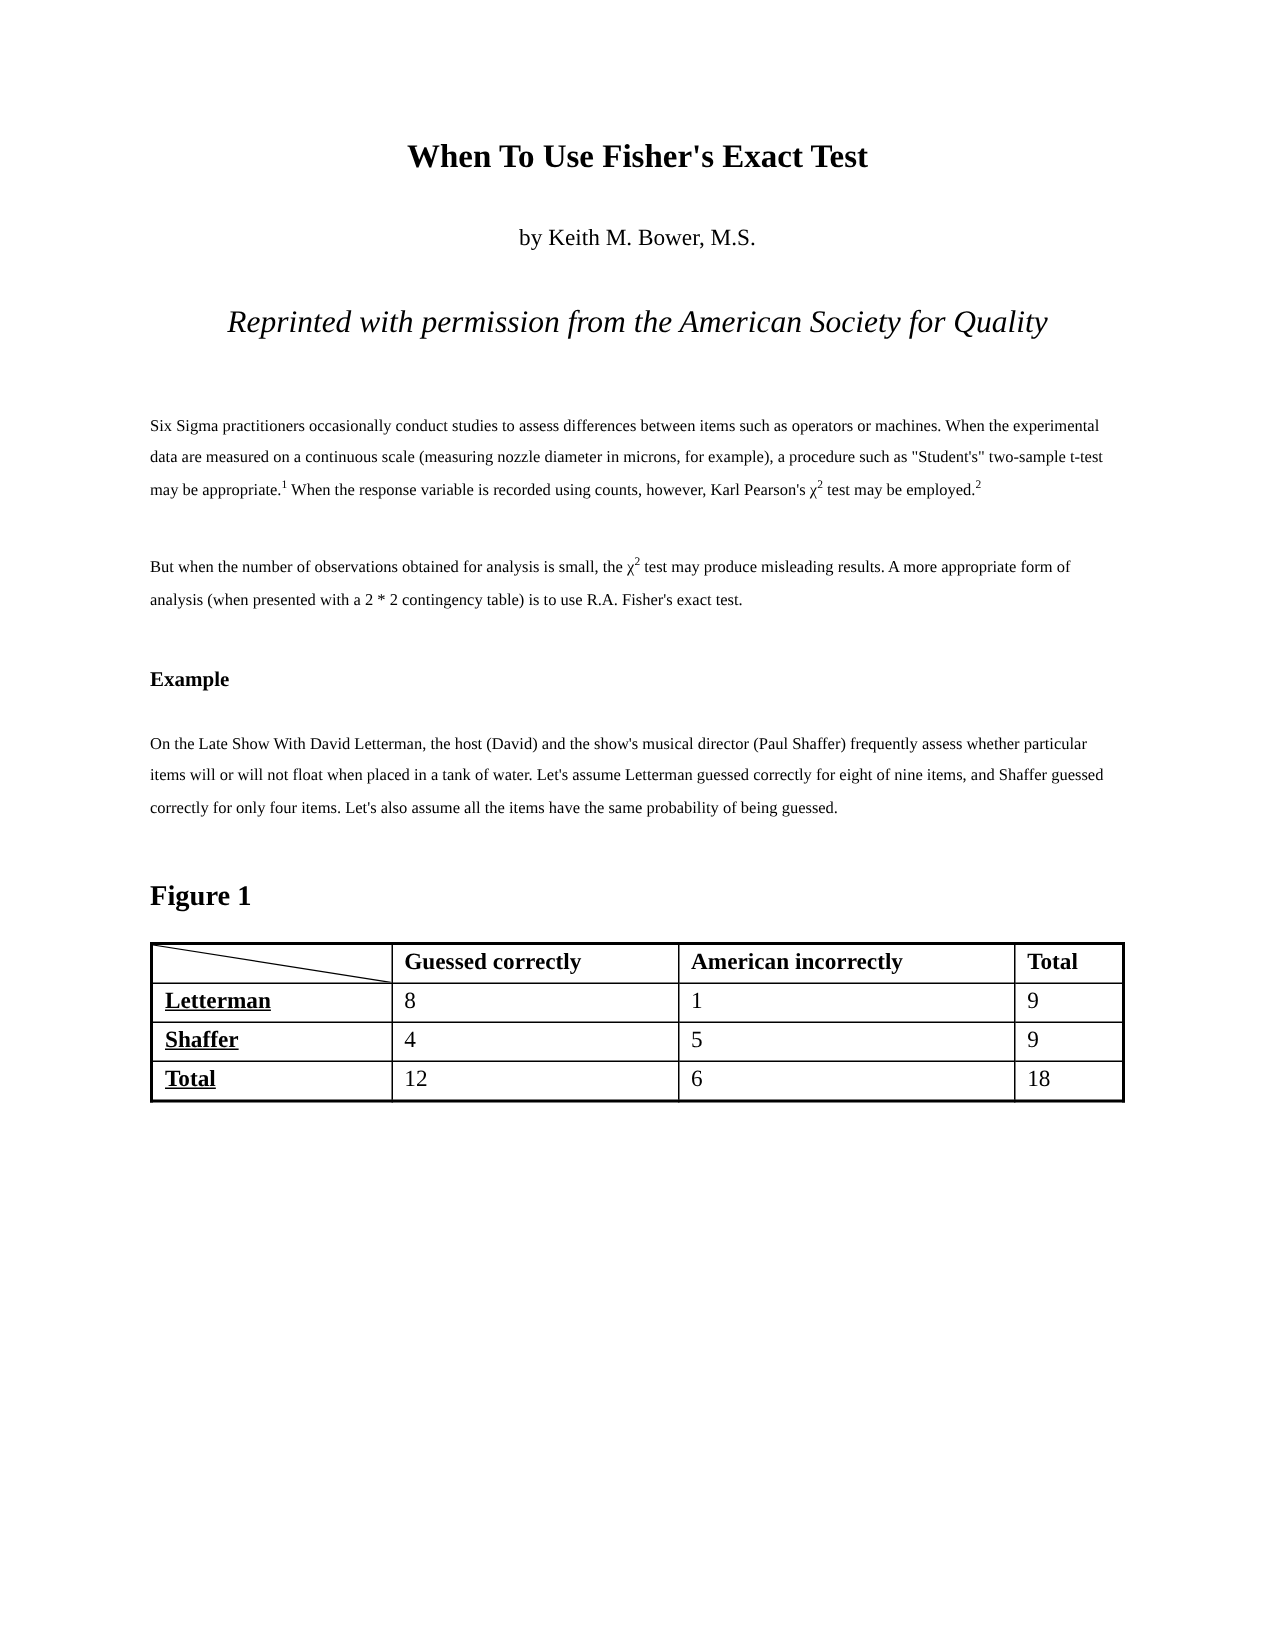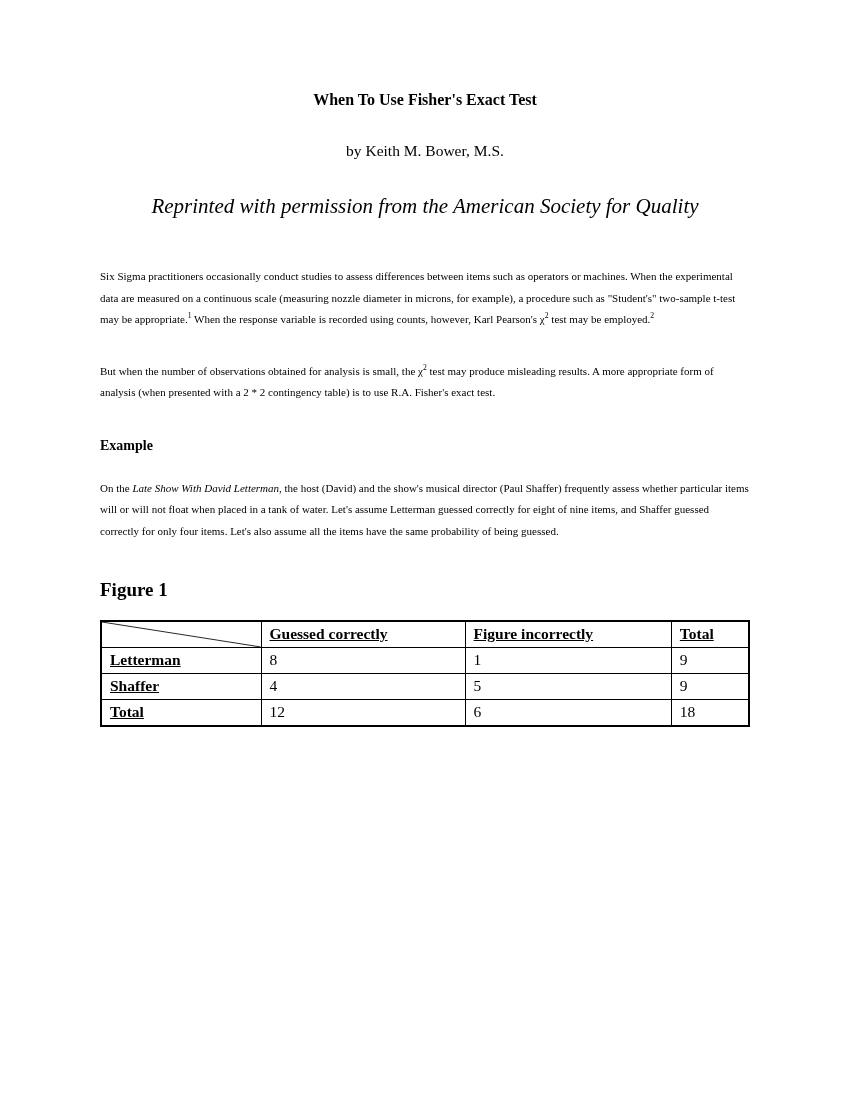--- a/index.html
+++ b/index.html
@@ -8,21 +8,21 @@
       background: #fff;
       width: 850px;
       height: 1100px;
       padding: 90px 100px 70px 100px;
       color: #000;
       font-size: 16px;
       line-height: 1.9;
     }
     .title {
       font-weight: bold;
-      font-size: 16px;
+      font-size: 22px;
       text-align: center;
       margin-bottom: 30px;
       line-height: 1.3;
     }
     .byline {
       text-align: center;
       font-size: 15.5px;
       margin-bottom: 32px;
       line-height: 1.3;
     }
@@ -43,35 +43,35 @@
       font-size: 14px;
       margin-bottom: 18px;
     }
     .fig-label {
       font-weight: bold;
       font-size: 19px;
       margin-bottom: 12px;
     }
     .chi { font-family: "Times New Roman", serif; }
     sup { font-size: 0.7em; vertical-align: super; line-height: 0; }
-    em, .ital { font-style: italic; }
+    em, .ital { }
     table.ctable {
       border-collapse: collapse;
       width: 100%;
       font-size: 15.5px;
       border: 2px solid #000;
     }
     table.ctable th, table.ctable td {
       border: 1px solid #000;
       text-align: left;
       padding: 2px 8px;
       font-weight: normal;
       line-height: 1.35;
     }
-    table.ctable thead th { font-weight: bold; text-decoration: underline; }
+    table.ctable thead th { font-weight: bold; }
     table.ctable tbody td:first-child { font-weight: bold; text-decoration: underline; }
     .diagcell { position: relative; width: 160px; }
     .diagcell svg { position: absolute; top: 0; left: 0; width: 100%; height: 100%; }
   </style>
 </head>
 <body>
 
 <div class="title">When To Use Fisher's Exact Test</div>
 <div class="byline">by Keith M. Bower, M.S.</div>
 <div class="reprint">Reprinted with permission from the American Society for Quality</div>
@@ -94,21 +94,21 @@
 
 <table class="ctable">
   <thead>
     <tr>
       <th class="diagcell">
         <svg viewBox="0 0 100 20" preserveAspectRatio="none">
           <line x1="0" y1="0" x2="100" y2="20" stroke="#000" stroke-width="0.6"></line>
         </svg>
       </th>
       <th>Guessed correctly</th>
-      <th>Figure incorrectly</th>
+      <th>American incorrectly</th>
       <th>Total</th>
     </tr>
   </thead>
   <tbody>
     <tr>
       <td>Letterman</td>
       <td>8</td>
       <td>1</td>
       <td>9</td>
     </tr>

